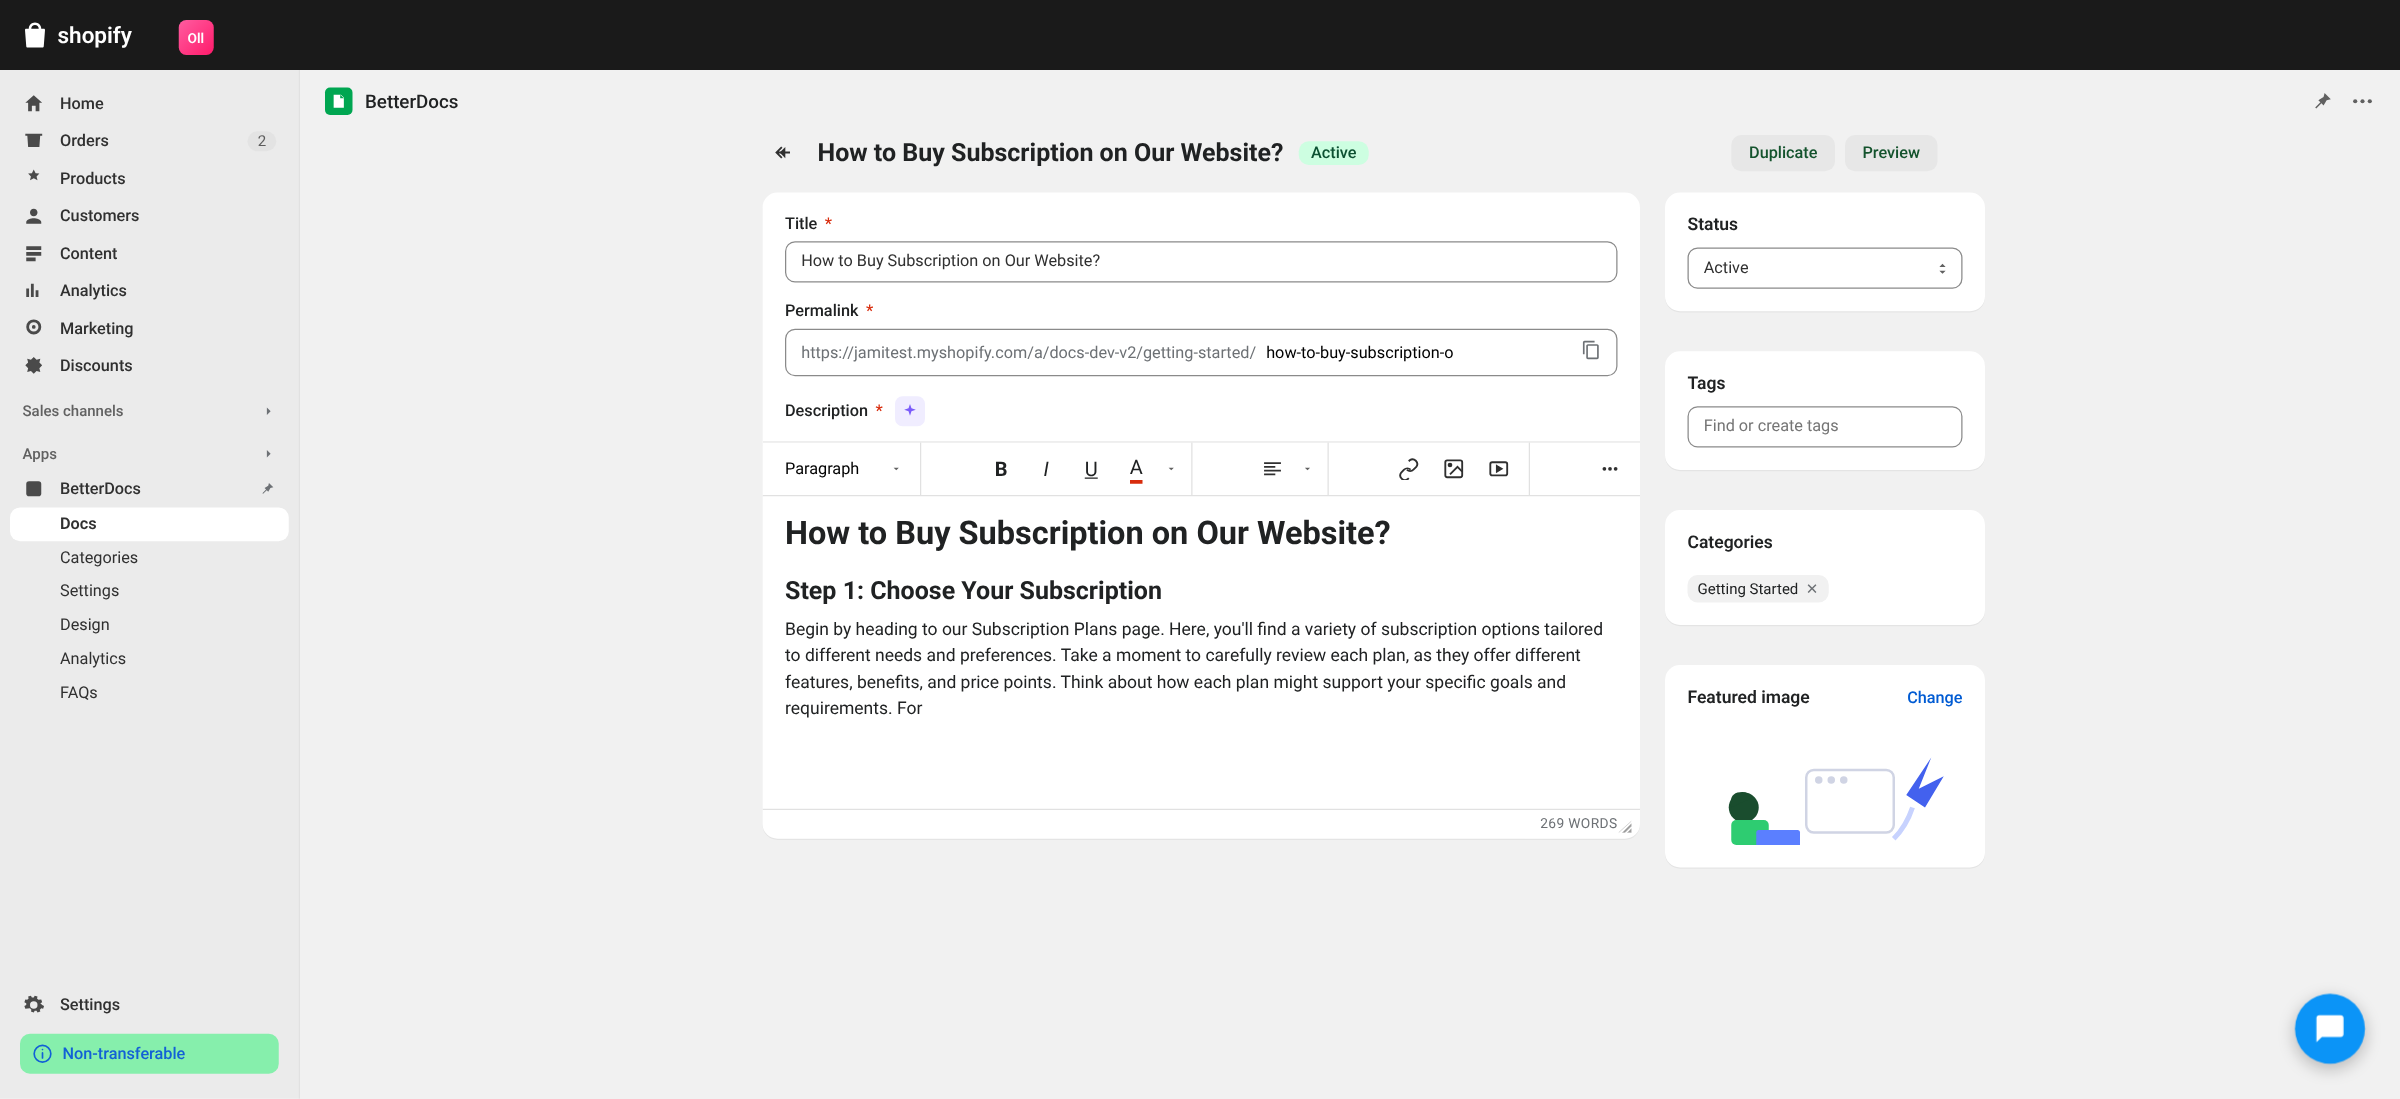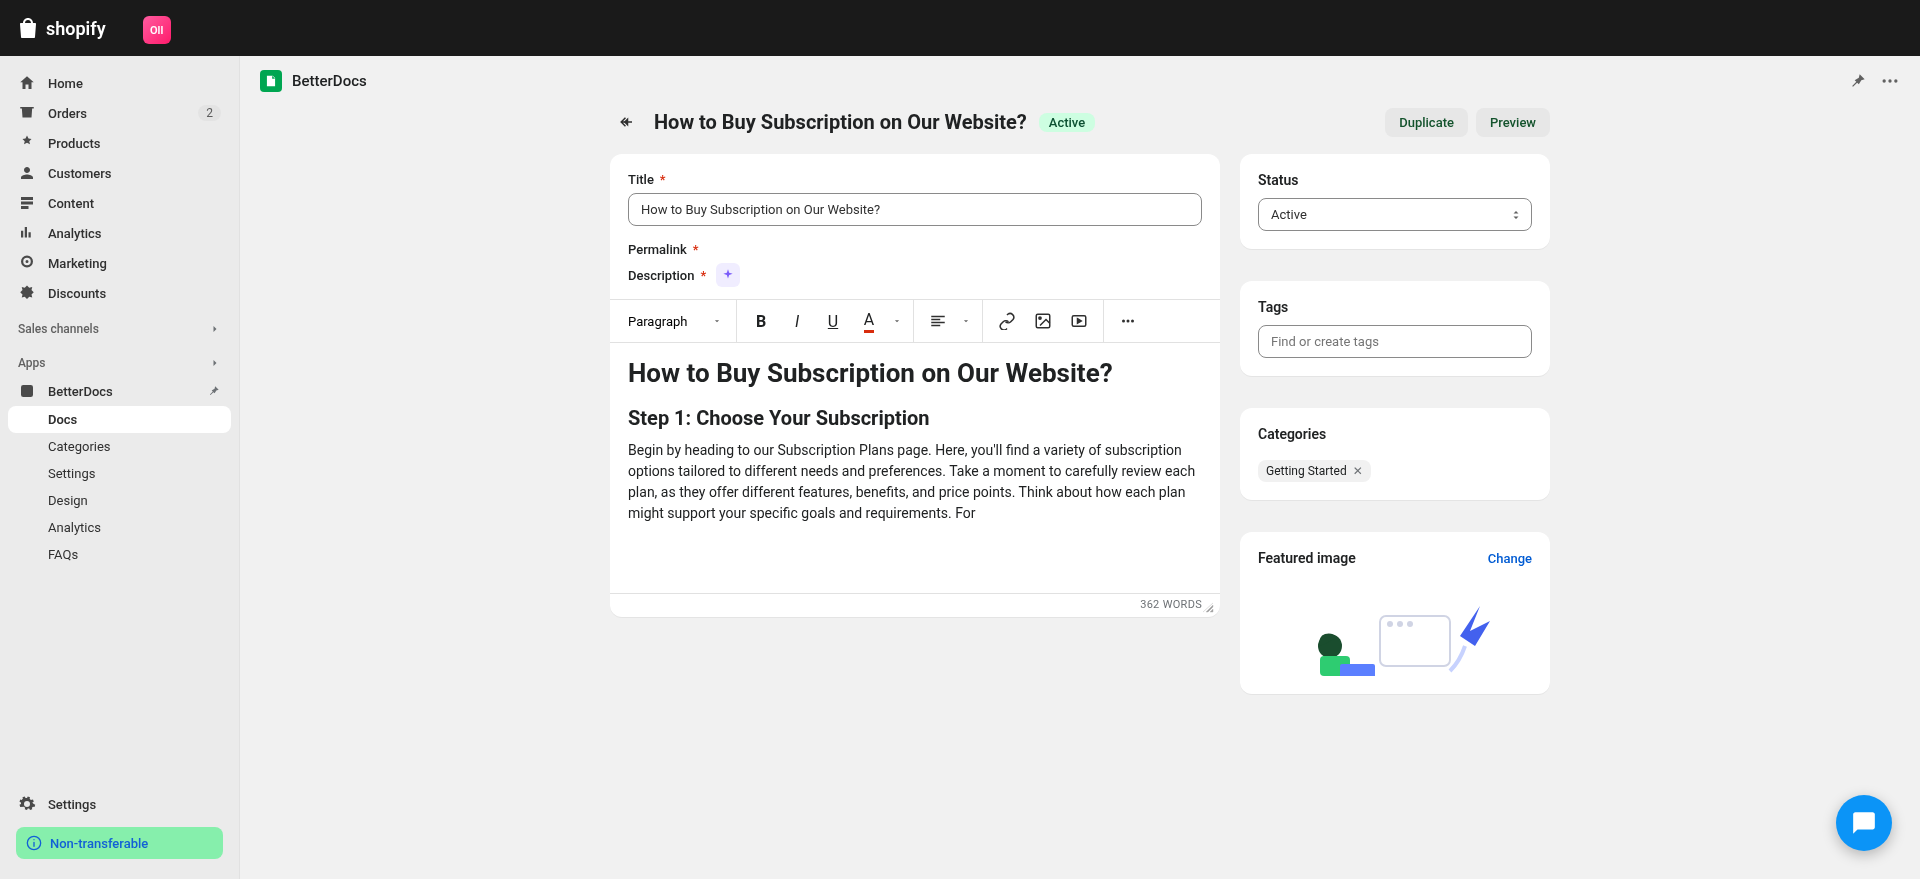--- a/index.html
+++ b/index.html
@@ -63,21 +63,21 @@
 .select-wrap { position:relative; }
 .select-caret { position:absolute; right:10px; top:50%; transform:translateY(-50%); pointer-events:none;}
 
 .permalink-wrap { display:flex; align-items:center; border:1px solid #8a8a8a; border-radius:8px; overflow:hidden;}
 .permalink-prefix { padding: 8px 4px 8px 12px; font-size:13px; color:#6d7175; white-space:nowrap;}
 .permalink-input { flex:1; border:none; padding:8px 4px; font-size:13px; outline:none; min-width:0;}
 .permalink-copy { padding:8px 12px; cursor:pointer; }
 .permalink-copy svg { width:16px; height:16px; fill:#6d7175;}
 
 .editor-card { padding: 0; overflow:hidden;}
-.toolbar { display:flex; align-items:center; border-top:1px solid #e1e1e1; border-bottom:1px solid #e1e1e1; height:44px; }
+.toolbar { display:flex; align-items:center; border-top:1px solid #e1e1e1; border-bottom:1px solid #e1e1e1; height:44px;gap:40px; }
 .tb-group { display:flex; align-items:center; height:100%; border-right:1px solid #e1e1e1; padding:0 6px;}
 .tb-btn { width:36px; height:36px; display:flex; align-items:center; justify-content:center; border-radius:6px; cursor:pointer; font-size:16px;}
 .tb-select { border:none; font-size:13px; padding:8px 24px 8px 12px; background:transparent; cursor:pointer; appearance:none;}
 .tb-select-wrap { position:relative; display:flex; align-items:center;}
 .tb-caret { margin-right: 8px; }
 .editor-body { padding: 14px 18px; height: 250px; overflow-y:auto; position:relative;}
 .editor-body h1 { font-size: 26px; font-weight: 700; margin-bottom: 14px; line-height:1.25;}
 .editor-body h2 { font-size: 20px; font-weight: 700; margin: 16px 0 10px; }
 .editor-body p { font-size: 14px; line-height: 1.5; margin-bottom: 8px; }
 .editor-footer { border-top:1px solid #e1e1e1; text-align:right; padding:4px 18px 6px; font-size:11px; color:#6d7175; letter-spacing:0.3px; position:relative;}
@@ -266,20 +266,27 @@
             <div class="label">
                 <span>Title</span> 
                 <span class="req">*</span>
               </div>
             <input class="input" style="margin-bottom: 16px;" value="How to Buy Subscription on Our Website?">
 
             <div class="label">
                 <span>Permalink</span> 
                 <span class="req">*</span>
               </div>
+            <div class="permalink-wrap" style="margin-bottom:16px;">
+              <span class="permalink-prefix">https://jamitest.myshopify.com/a/docs-dev-v2/getting-started/</span>
+              <input class="permalink-input" value="how-to-buy-subscription-o" style="">
+              <div class="permalink-copy"><svg viewBox="0 0 24 24">
+                    <path d="M16 1H4c-1.1 0-2 .9-2 2v14h2V3h12V1zm3 4H8c-1.1 0-2 .9-2 2v14c0 1.1.9 2 2 2h11c1.1 0 2-.9 2-2V7c0-1.1-.9-2-2-2zm0 16H8V7h11v14z"></path>
+                  </svg></div>
+            </div>
 
             <div class="label">
               <span>Description</span> 
                 <span class="req">*</span>
               <span class="ai-icon">
                   <svg viewBox="0 0 24 24">
                     <path d="M12 2l2 6 6 2-6 2-2 6-2-6-6-2 6-2z"></path>
                   </svg>
                 </span>
             </div>
@@ -355,21 +362,21 @@
                     </svg>
                   </div>
               </div>
             </div>
             <div class="editor-body">
               <h1>How to Buy Subscription on Our Website?</h1>
               <h2>Step 1: Choose Your Subscription</h2>
               <p>Begin by heading to our Subscription Plans page. Here, you'll find a variety of subscription options tailored to different needs and preferences. Take a moment to carefully review each plan, as they offer different features, benefits, and price points. Think about how each plan might support your specific goals and requirements. For</p>
             </div>
             <div class="editor-footer">
-              <span>362 WORDS</span>
+              <span>269 WORDS</span>
               <svg class="resize-handle" width="12" height="12" viewBox="0 0 24 24" fill="#999">
                   <path d="M22 22H16l6-6zm0-10l-10 10h-4L22 8zm0-8L2 22" stroke="#bbb" stroke-width="1"></path>
                 </svg>
             </div>
           </div>
         </div>
 
         <div class="col-side">
           <div class="card">
             <div class="side-heading">Status</div>

